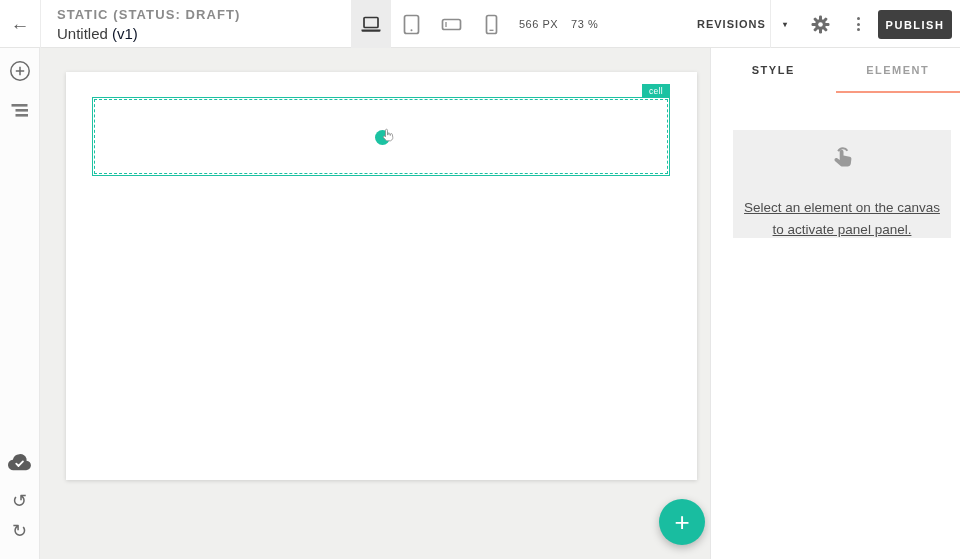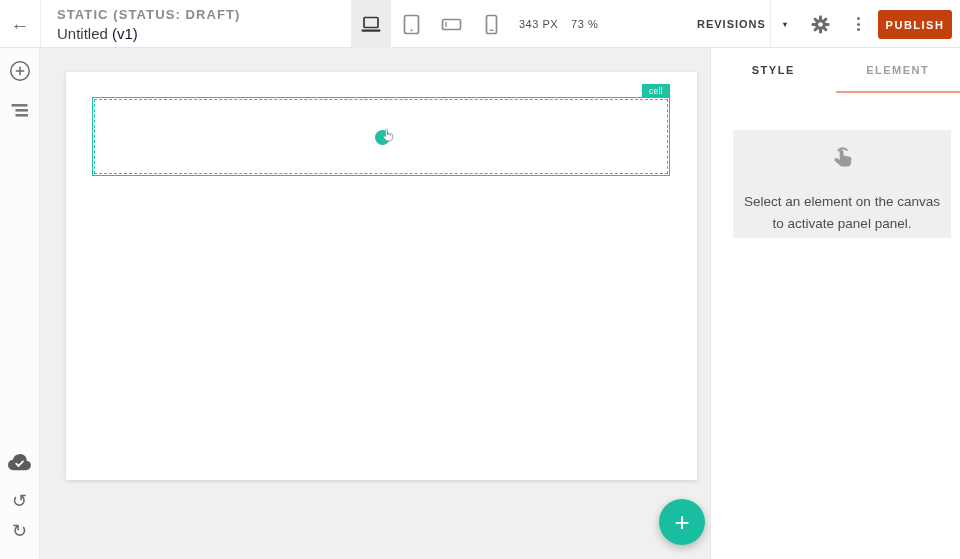--- a/index.html
+++ b/index.html
@@ -29,21 +29,21 @@
 
   .size-info { position:absolute; left:519px; top:0; height:48px; display:flex; align-items:center; gap:13px; font-size:11px; color:#4f4f4f; letter-spacing:.5px; }
 
   .revisions-btn { position:absolute; left:697px; top:0; height:48px; display:flex; align-items:center; gap:17px; font-size:11px; font-weight:700; letter-spacing:1px; color:#3f3f3f; cursor:pointer; }
   .caret { font-size:8px; color:#3f3f3f; }
 
   .gear-btn { position:absolute; left:802px; top:0; width:36px; height:48px; display:flex; align-items:center; justify-content:center; cursor:pointer; }
   .kebab-btn { position:absolute; left:843px; top:0; width:30px; height:48px; display:flex; flex-direction:column; align-items:center; justify-content:center; gap:2.5px; cursor:pointer; }
   .kebab-dot { width:3px; height:3px; border-radius:50%; background:#6d6d6d; }
 
-  .publish-btn { position:absolute; left:878px; top:10px; width:74px; height:29px; background:#c2410c; color:#fff; font-size:11px; font-weight:700; letter-spacing:1.5px; border:none; border-radius:3px; display:flex; align-items:center; justify-content:center; cursor:pointer; }
+  .publish-btn { position:absolute; left:878px; top:10px; width:74px; height:29px; background:#404040; color:#fff; font-size:11px; font-weight:700; letter-spacing:1.5px; border:none; border-radius:3px; display:flex; align-items:center; justify-content:center; cursor:pointer; }
 
   
   .sidebar { position:absolute; left:0; top:48px; width:40px; height:511px; background:#fcfcfc; border-right:1px solid #e8e8e8; z-index:4; }
   .sb-item { position:absolute; left:0; width:39px; height:28px; display:flex; align-items:center; justify-content:center; color:#6a6a6a; cursor:pointer; }
   .sb-plus   { top:9px; }
   .sb-outline{ top:48px; }
   .sb-cloud  { top:401px; }
   .sb-undo   { top:439px; font-size:18px; }
   .sb-redo   { top:469px; font-size:18px; }
 
@@ -63,21 +63,21 @@
 
   
   .panel { position:absolute; left:710px; top:48px; width:250px; height:511px; background:#fff; border-left:1px solid #e6e6e6; }
   .tabs { display:flex; height:45px;justify-content:center; }
   .tab { flex:1; display:flex; align-items:center; justify-content:center; font-size:11px; font-weight:700; letter-spacing:1.5px; border-bottom:2px solid transparent; cursor:pointer; }
   .tab-style { color:#3e3e3e; }
   .tab-element { color:#9f9f9f; border-bottom-color:#f99a80; }
 
   .placeholder-box { position:absolute; left:22px; top:82px; width:218px; height:108px; background:#efefef; text-align:center; }
   .tap-icon { margin-top:13px; display:inline-block; }
-  .ph-text { font-size:13.5px; color:#4e4e4e; line-height:22px; margin-top:14px; }
+  .ph-text { font-size:13.5px; color:#4e4e4e; line-height:22px; margin-top:20px;text-decoration:underline; }
   .ph-text span { display:block; }
 </style>
 </head>
 <body>
 
 <header class="topbar">
   <div class="back-btn">
     <span>←</span>
   </div>
   <div class="tb-divider d1"></div>
@@ -111,21 +111,21 @@
     </div>
     <div class="device-btn">
       <svg width="13" height="21" viewBox="0 0 13 21">
         <rect x="1.5" y="1.5" width="10" height="18" rx="1.8" fill="none" stroke="currentColor" stroke-width="1.7"></rect>
         <line x1="4.5" y1="16.3" x2="8.5" y2="16.3" stroke="currentColor" stroke-width="1.3"></line>
       </svg>
     </div>
   </div>
 
   <div class="size-info">
-    <span>343 PX</span>
+    <span>566 PX</span>
     <span>73 %</span>
   </div>
 
   <div class="revisions-btn">
     <span>REVISIONS</span>
     <span class="caret">▾</span>
   </div>
 
   <div class="tb-divider d2"></div>
 

